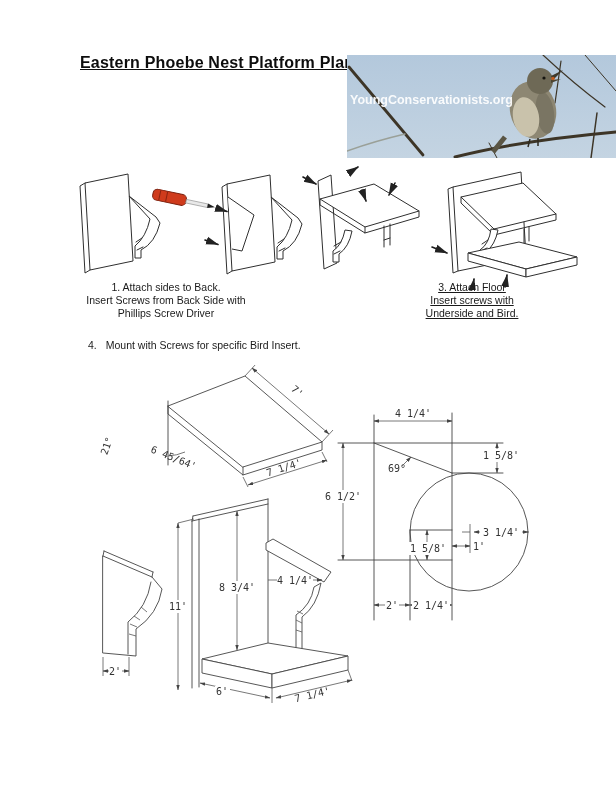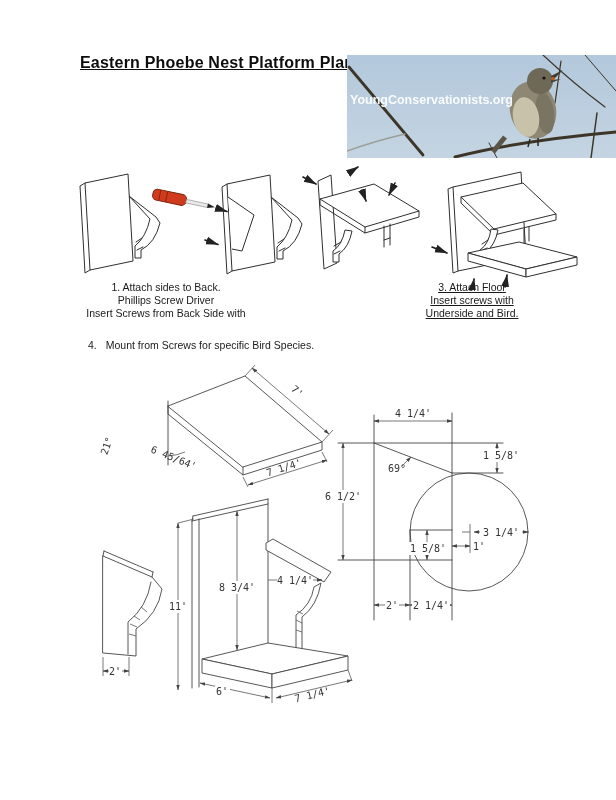--- a/index.html
+++ b/index.html
@@ -121,30 +121,30 @@
       <path class="wf2" d="M468,253 L468,261 L526,277 L526,269 Z"></path>
       <path class="wf2" d="M526,277 L577,265 L577,257 L526,269 Z"></path>
       <path class="scr" d="M432,247 L447,253" marker-end="url(#a)"></path>
       <path class="scr" d="M472,291 L474,279" marker-end="url(#a)"></path>
       <path class="scr" d="M505,287 L507,275" marker-end="url(#a)"></path>
     </g>
   </svg>
 
   <div class="cap" style="left:56px;top:281px;width:220px;">
     <div>1. Attach sides to Back.</div>
+    <div>Insert Screws from Back Side with</div>
     <div>Phillips Screw Driver</div>
-    <div>Insert Screws from Back Side with</div>
   </div>
   <div class="cap" style="left:404px;top:281px;width:136px;text-decoration:underline;">
     <div>3. Attach Floor</div>
     <div>Insert screws with</div>
     <div>Underside and Bird.</div>
   </div>
   <div class="step4">
-    <span class="num">4.</span><span>Mount from Screws for specific Bird Species.</span>
+    <span class="num">4.</span><span>Mount with Screws for specific Bird Insert.</span>
   </div>
 
   <svg style="position:absolute;left:0;top:365px;" width="616" height="355" viewBox="0 365 616 355">
     <defs>
       <marker id="d" markerWidth="7" markerHeight="5" refX="6.5" refY="2.5" orient="auto-start-reverse">
         <path d="M0,0.3 L7,2.5 L0,4.7 Z" fill="#444"></path>
       </marker>
     </defs>
 
     <g>

